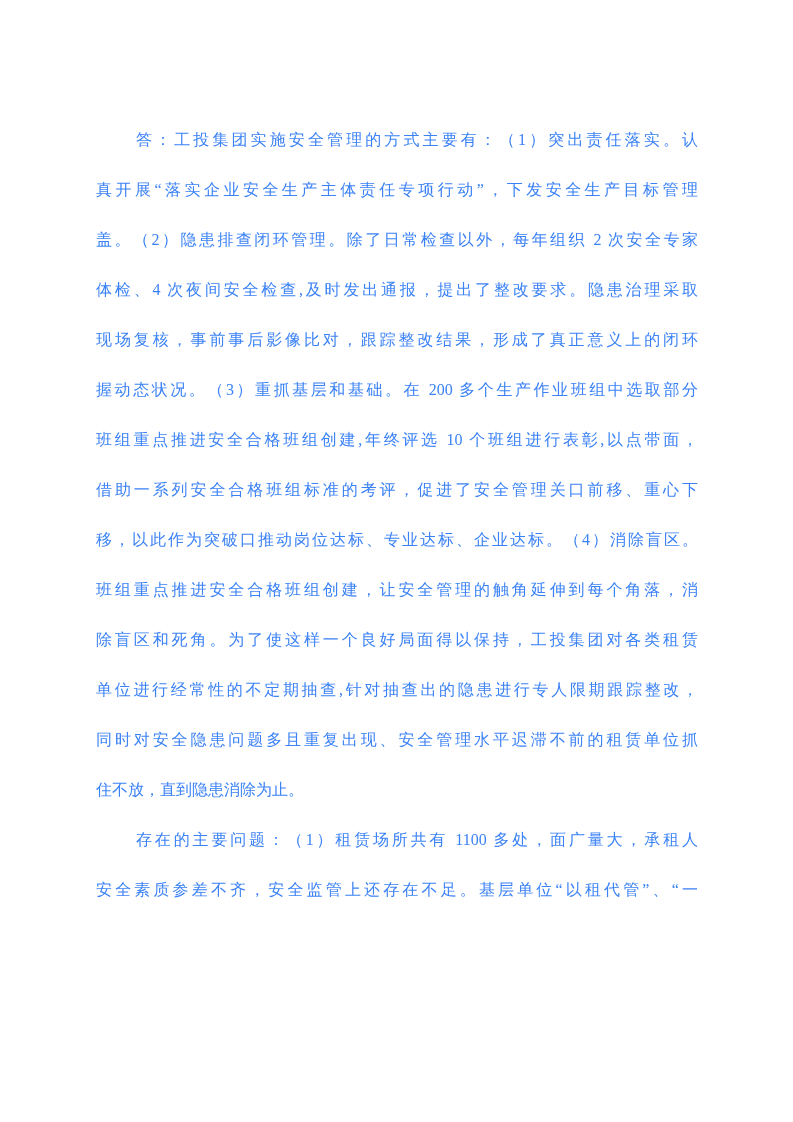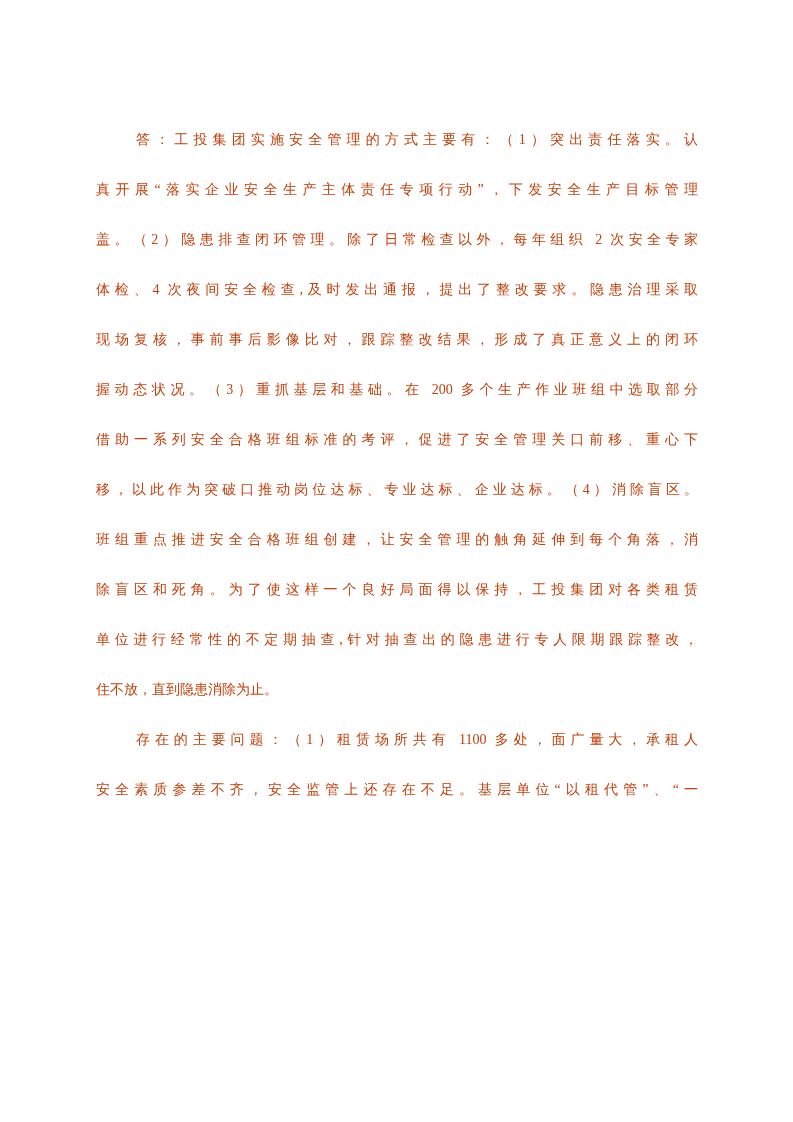--- a/index.html
+++ b/index.html
@@ -19,22 +19,22 @@
   .text-block {
     position: absolute;
     left: 96px;
     top: 115px;
     width: 602px;
   }
   .paragraph { display: block; }
   .line {
     height: 50px;
     line-height: 50px;
-    font-size: 14px;
-    color: #c2410c;
+    font-size: 16px;
+    color: #3b82f6;
     text-align: justify;
     text-align-last: justify;
     text-justify: inter-character;
     overflow: hidden;
     white-space: nowrap;
   }
   .line.no-stretch {
     text-align: right;
     text-align-last: left;
   }
@@ -47,25 +47,27 @@
 
 <div class="page">
   <div class="text-block">
       <div class="paragraph">
         <div class="line indent">答：工投集团实施安全管理的方式主要有：（1）突出责任落实。认</div>
         <div class="line">真开展“落实企业安全生产主体责任专项行动”，下发安全生产目标管理</div>
         <div class="line">盖。（2）隐患排查闭环管理。除了日常检查以外，每年组织 2 次安全专家</div>
         <div class="line">体检、4 次夜间安全检查,及时发出通报，提出了整改要求。隐患治理采取</div>
         <div class="line">现场复核，事前事后影像比对，跟踪整改结果，形成了真正意义上的闭环</div>
         <div class="line">握动态状况。（3）重抓基层和基础。在 200 多个生产作业班组中选取部分</div>
+        <div class="line">班组重点推进安全合格班组创建,年终评选 10 个班组进行表彰,以点带面，</div>
         <div class="line">借助一系列安全合格班组标准的考评，促进了安全管理关口前移、重心下</div>
         <div class="line">移，以此作为突破口推动岗位达标、专业达标、企业达标。（4）消除盲区。</div>
         <div class="line">班组重点推进安全合格班组创建，让安全管理的触角延伸到每个角落，消</div>
         <div class="line">除盲区和死角。为了使这样一个良好局面得以保持，工投集团对各类租赁</div>
         <div class="line">单位进行经常性的不定期抽查,针对抽查出的隐患进行专人限期跟踪整改，</div>
+        <div class="line">同时对安全隐患问题多且重复出现、安全管理水平迟滞不前的租赁单位抓</div>
         <div class="line no-stretch">住不放，直到隐患消除为止。</div>
       </div>
       <div class="paragraph">
         <div class="line indent">存在的主要问题：（1）租赁场所共有 1100 多处，面广量大，承租人</div>
         <div class="line">安全素质参差不齐，安全监管上还存在不足。基层单位“以租代管”、“一</div>
       </div>
     </div>
 </div>
 
 </body></html>

